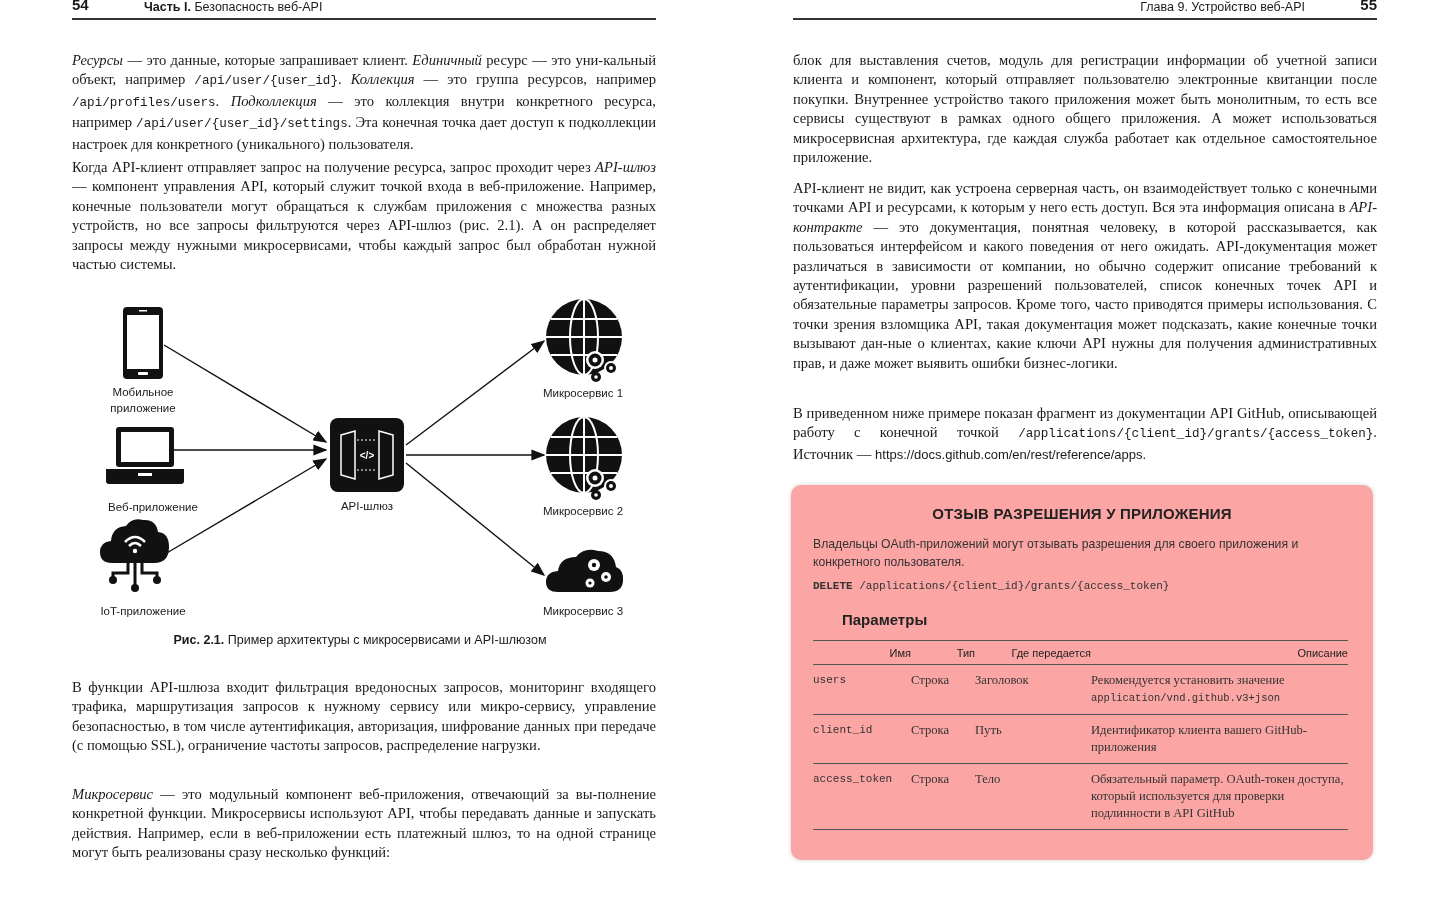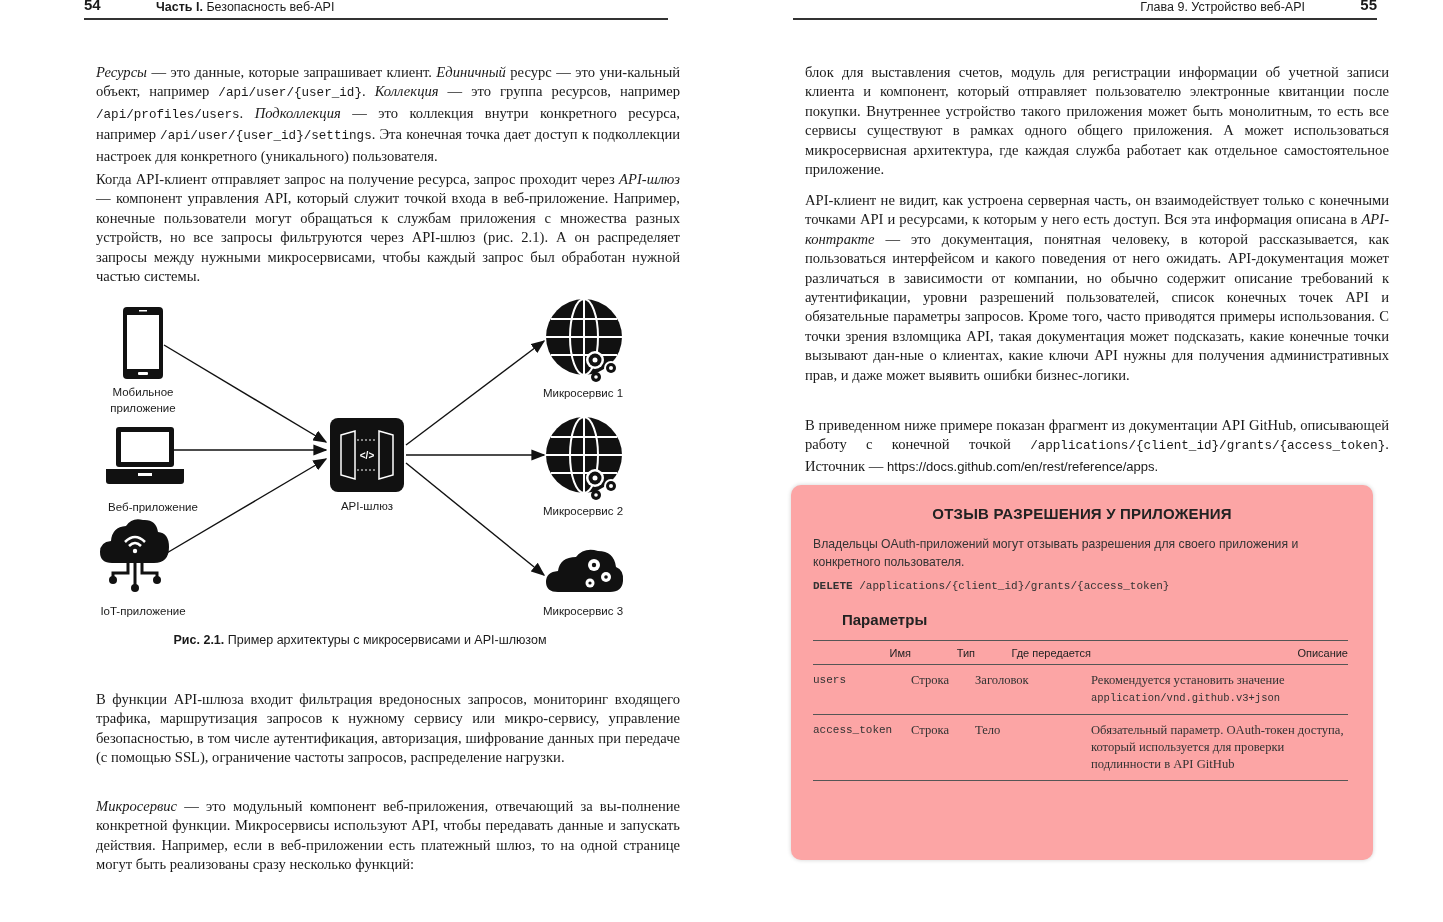--- a/index.html
+++ b/index.html
@@ -1,34 +1,34 @@
 <!DOCTYPE html>
 <html><head>
 <meta charset="utf-8">
 <style>
   html, body { margin: 0; padding: 0; }
   body {
     width: 1443px; height: 922px; background: #ffffff; position: relative; overflow: hidden;
     font-family: "Liberation Serif", serif; color: #1a1a1a;
   }
   .page { position: absolute; top: 0; }
-  .page.left { left: 84px; width: 584px; }
+  .page.left { left: 72px; width: 584px; }
   .page.right { left: 793px; width: 584px; }
   .running-head {
     position: relative; height: 18px; border-bottom: 2px solid #333;
     font-family: "Liberation Sans", sans-serif; font-size: 12.5px; line-height: 14px;
   }
   .running-head .num { font-weight: bold; font-size: 15px; position: absolute; top: -2px; }
   .left .running-head .num { left: 0; }
   .left .running-head .title { position: absolute; left: 72px; top: 0; }
   .right .running-head .num { right: 0; }
   .right .running-head .title { position: absolute; right: 72px; top: 0; }
   .running-head .title b { font-weight: bold; }
   p.body {
-    font-size: 14.6px; line-height: 19.4px; text-align: justify; margin: 12px;
+    font-size: 14.6px; line-height: 19.4px; text-align: justify; margin: 0;
     hyphens: manual;
   }
   .mono { font-family: "Liberation Mono", monospace; font-size: 12.6px; }
   i { font-style: italic; }
   .link { font-family: "Liberation Sans", sans-serif; font-size: 13px; }
 
   
   .figure { position: absolute; left: 68px; top: 295px; width: 584px; height: 335px; }
   .node-label { position: absolute; font-family: "Liberation Sans", sans-serif; font-size: 11.5px; text-align: center; line-height: 16px; }
   .caption {
@@ -230,20 +230,26 @@
       </tr>
     </thead>
     <tbody>
       <tr>
         <td class="mono">users</td>
         <td>Строка</td>
         <td>Заголовок</td>
         <td><span>Рекомендуется установить значение</span><br><span class="mono">application/vnd.github.v3+json</span></td>
       </tr>
       <tr>
+        <td class="mono">client_id</td>
+        <td>Строка</td>
+        <td>Путь</td>
+        <td>Идентификатор клиента вашего GitHub-приложения</td>
+      </tr>
+      <tr>
         <td class="mono">access_token</td>
         <td>Строка</td>
         <td>Тело</td>
         <td>Обязательный параметр. OAuth-токен доступа, который используется для проверки подлинности в API GitHub</td>
       </tr>
     </tbody>
   </table>
 </div>
 
 </body></html>

